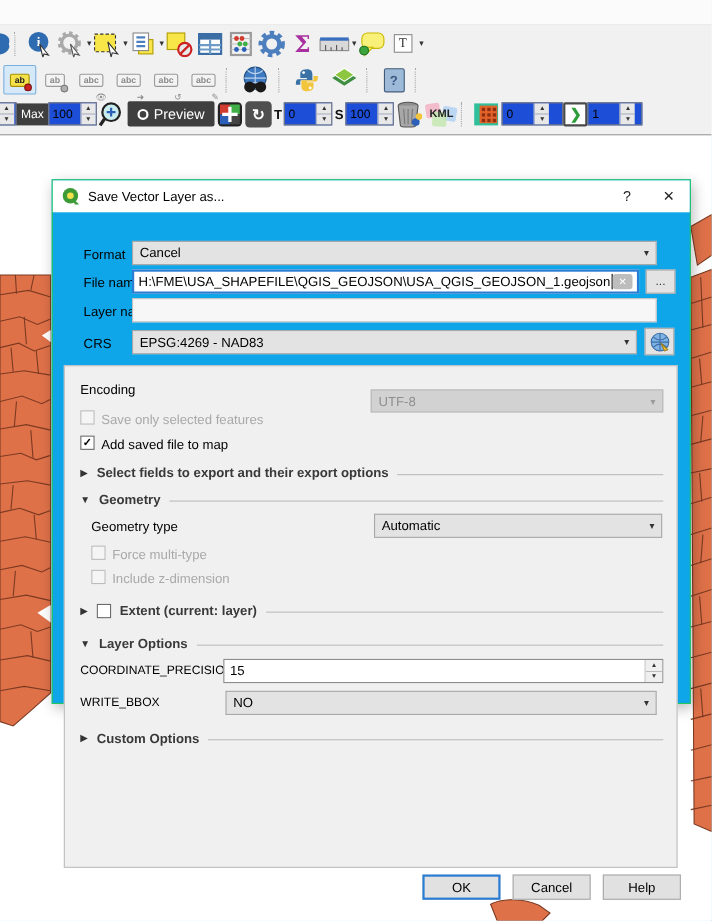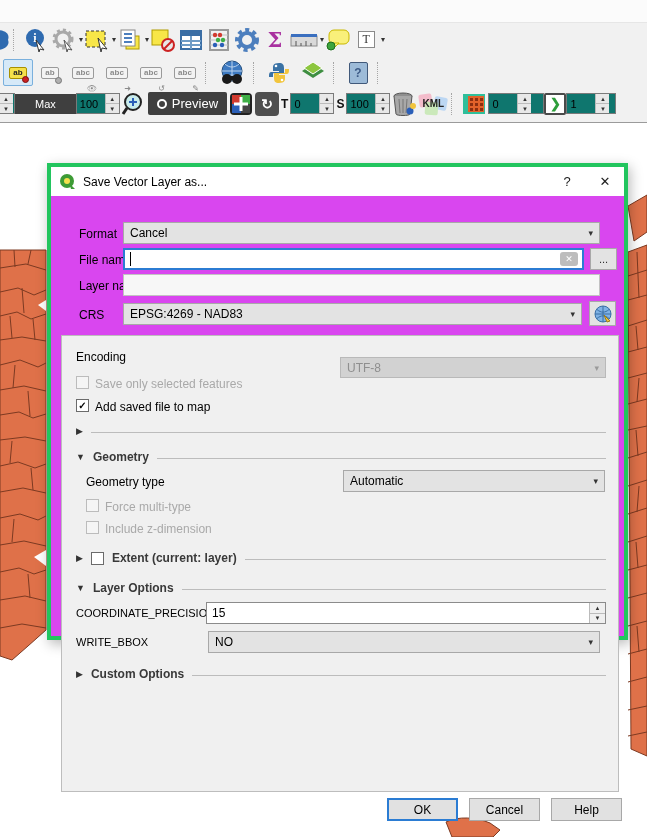--- a/index.html
+++ b/index.html
@@ -31,23 +31,23 @@
   .pin { position:absolute; right:-4px; bottom:-5px; width:7px; height:7px; border-radius:50%;
     background:#b0b0b0; border:1px solid #777; }
   .pin.red { background:#cc2222; border-color:#7a1010; }
   .sub { position:absolute; right:-6px; bottom:-7px; font-size:8px; color:#8a8a8a; line-height:1; }
   .active-tool { background:#d6e9f8; border:1px solid #7ab0dd; border-radius:2px; }
 
   .helpbook { width:19px; height:22px; background:#9dbbd8; border:1px solid #41597a; border-radius:2px;
     display:flex; align-items:center; justify-content:center; color:#3c5a86; font-size:12px; font-weight:bold; }
 
   
-  .darklab { background:#3f3f3f; color:#fff; font-size:11px; padding:2px 20px; height:20px;
+  .darklab { background:#3f3f3f; color:#fff; font-size:11px; padding:2px 4px; height:20px;
     display:flex; align-items:center; flex:none; }
-  .spin { display:flex; height:21px; background:#0f766e; border:1px solid #7a7a7a; flex:none; }
+  .spin { display:flex; height:21px; background:#1d4ed8; border:1px solid #7a7a7a; flex:none; }
   .spin .val { font-size:11px; color:#000; padding:0 3px; display:flex; align-items:center; min-width:28px; }
   .spin .arrows { width:14px; border-left:1px solid #bbb; display:flex; flex-direction:column; }
   .spin .arrows span { flex:1; font-size:6px; color:#333; display:flex; align-items:center; justify-content:center;
     background:#e8e8e8; }
   .spin .arrows span:first-child { border-bottom:1px solid #bbb; }
   .previewbtn { background:#3f3f3f; border-radius:2px; color:#fff; height:23px; display:flex;
     align-items:center; gap:5px; padding:0 9px; font-size:13px; flex:none; }
   .previewbtn .ring { width:10px; height:10px; border:2px solid #fff; border-radius:50%; }
   .darksq { width:24px; height:24px; background:#4f4f4f; border-radius:4px; color:#fff;
     display:flex; align-items:center; justify-content:center; font-size:14px; font-weight:bold; }
@@ -55,22 +55,22 @@
   .kml { position:relative; width:30px; height:22px; display:flex; align-items:center; justify-content:center; }
   .kml i { position:absolute; width:13px; height:13px; border-radius:2px; opacity:.9; }
   .kml i.p1 { left:1px; top:1px; background:#f3b6c6; transform:rotate(-8deg); }
   .kml i.p2 { right:1px; top:4px; background:#b6d4f3; transform:rotate(10deg); }
   .kml i.p3 { left:7px; bottom:0; background:#c7e8b4; transform:rotate(4deg); }
   .kml b { position:relative; font-size:10px; color:#222; z-index:1; letter-spacing:0; }
   .chevbtn { width:22px; height:22px; background:#fff; border:2px solid #4a4a4a; border-radius:2px;
     color:#2e9e3a; font-size:13px; font-weight:bold; display:flex; align-items:center; justify-content:center; flex:none; }
 
   
-  .dialog { position:absolute; left:47px; top:163px; width:581px; height:477px; background:#d946ef;
-    border:4px solid #22c55e; box-shadow:2px 4px 12px rgba(0,0,0,.28); z-index:2; font-size:12px; color:#000; }
+  .dialog { position:absolute; left:47px; top:163px; width:581px; height:477px; background:#0ea5e9;
+    border:1px solid #22c55e; box-shadow:2px 4px 12px rgba(0,0,0,.28); z-index:2; font-size:12px; color:#000; }
   .titlebar { height:29px; background:#fff; display:flex; align-items:center; padding-left:8px; gap:7px; }
   .title { font-size:12px; color:#000; }
   .tb-btn { width:38px; height:29px; display:flex; align-items:center; justify-content:center;
     font-size:13px; color:#222; }
   .tb-right { margin-left:auto; display:flex; }
 
   .flabel { position:absolute; left:28px; font-size:12px; color:#000; }
   .combo { position:absolute; height:22px; background:#e3e3e3; border:1px solid #a8a8a8;
     display:flex; align-items:center; padding:0 6px; font-size:12px; color:#000; }
   .combo .arrow { margin-left:auto; font-size:9px; color:#333; }
@@ -505,20 +505,21 @@
     </div>
 
     <span class="flabel" style="top:60px">Format</span>
     <div class="combo" style="left:72px;top:55px;width:477px">
       <span>Cancel</span>
       <span class="arrow">▾</span>
     </div>
 
     <span class="flabel" style="top:86px">File name</span>
     <div class="tinput focused" style="left:72px;top:81px;width:461px">
+      <span style="white-space:nowrap;overflow:hidden">H:\FME\USA_SHAPEFILE\QGIS_GEOJSON\USA_QGIS_GEOJSON_1.geojson</span>
       <span class="caret"></span>
       <span class="clearbtn">✕</span>
     </div>
     <div class="smallbtn" style="left:539px;top:81px;width:27px">...</div>
 
     <span class="flabel" style="top:112px">Layer name</span>
     <div class="tinput" style="left:72px;top:107px;width:477px;background:#f7f7f7;border-color:#c2c2c2">
       <span></span>
     </div>
 
@@ -543,20 +544,21 @@
       </div>
 
       <span class="chk disabled" style="left:14px;top:40px"></span>
       <span class="chklabel disabled" style="left:33px;top:41px">Save only selected features</span>
 
       <span class="chk" style="left:14px;top:63px">✓</span>
       <span class="chklabel" style="left:33px;top:64px">Add saved file to map</span>
 
       <div class="shead" style="top:90px">
         <span class="tri">▶</span>
+        <b>Select fields to export and their export options</b>
         <span class="line"></span>
       </div>
 
       <div class="shead" style="top:114px">
         <span class="tri">▼</span>
         <b>Geometry</b>
         <span class="line"></span>
       </div>
 
       <span class="flabel" style="left:24px;top:139px">Geometry type</span>

